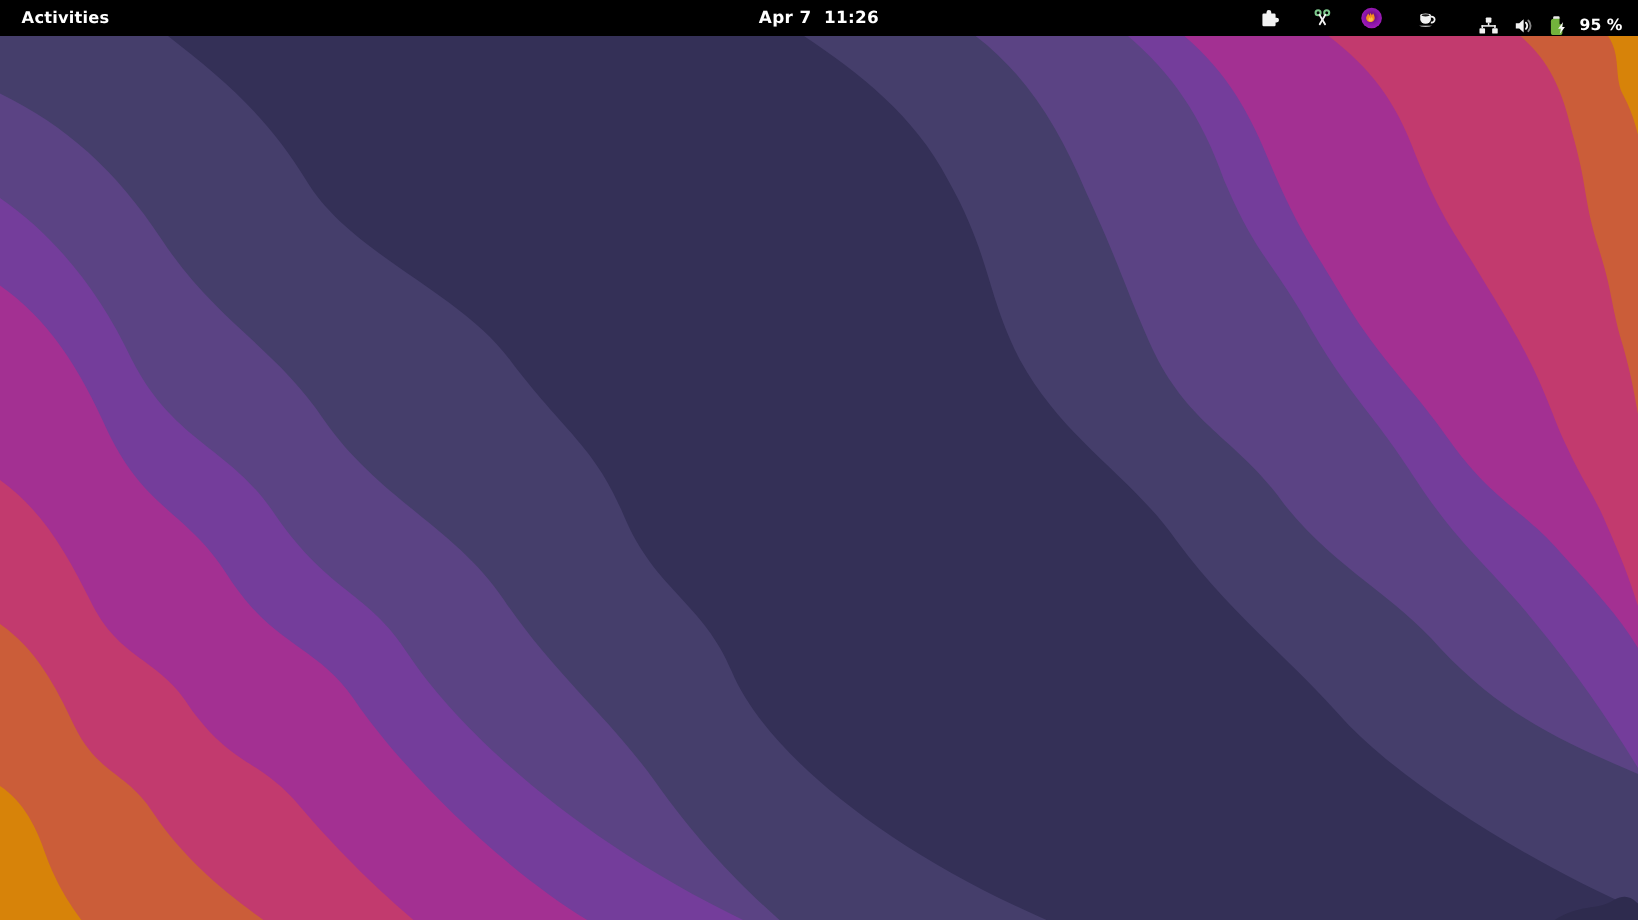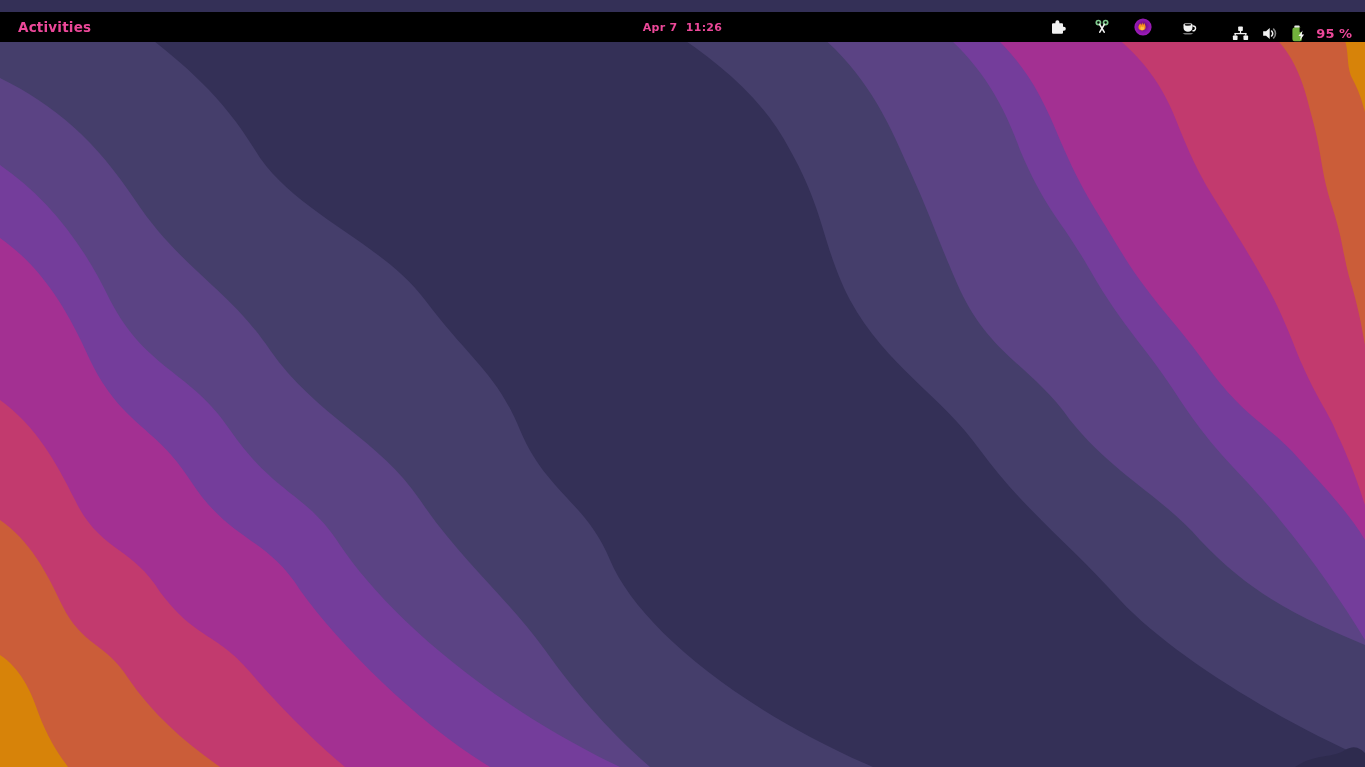--- a/index.html
+++ b/index.html
@@ -6,31 +6,30 @@
   html, body { width: 1365px; height: 767px; overflow: hidden; background: #000; }
   body { font-family: "DejaVu Sans", "Liberation Sans", sans-serif; position: relative; }
 
   .wallpaper { position: absolute; inset: 0; z-index: 0; }
   .wallpaper svg { display: block; width: 100%; height: 100%; }
 
   .top-bar {
     position: absolute; top: 0; left: 0; right: 0; height: 30px;
     background: #000; z-index: 10;
     display: flex; align-items: center;
-    color: #ec4899;
-    margin-top: 12px;
+    color: #ffffff;
   }
   .activities {
     margin-left: 10px; padding: 2px 8px; border-radius: 14px;
     font-size: 13.5px; font-weight: bold; letter-spacing: 0.2px;
     cursor: pointer;
   }
   .clock {
     position: absolute; left: 50%; transform: translateX(-50%);
-    font-size: 11px; font-weight: bold; letter-spacing: 0.3px;
+    font-size: 14px; font-weight: bold; letter-spacing: 0.3px;
     white-space: pre; padding: 2px 10px; border-radius: 14px; cursor: pointer;
   }
   .indicators {
     margin-left: auto; display: flex; align-items: center; height: 100%;
     padding-right: 13px;
   }
   .ind { display: flex; align-items: center; justify-content: center; height: 100%; cursor: pointer; }
   .ind svg { display: block; }
   .ind-ext      { padding: 0 15px 0 10px; }
   .ind-clip     { padding: 0 11px; }

